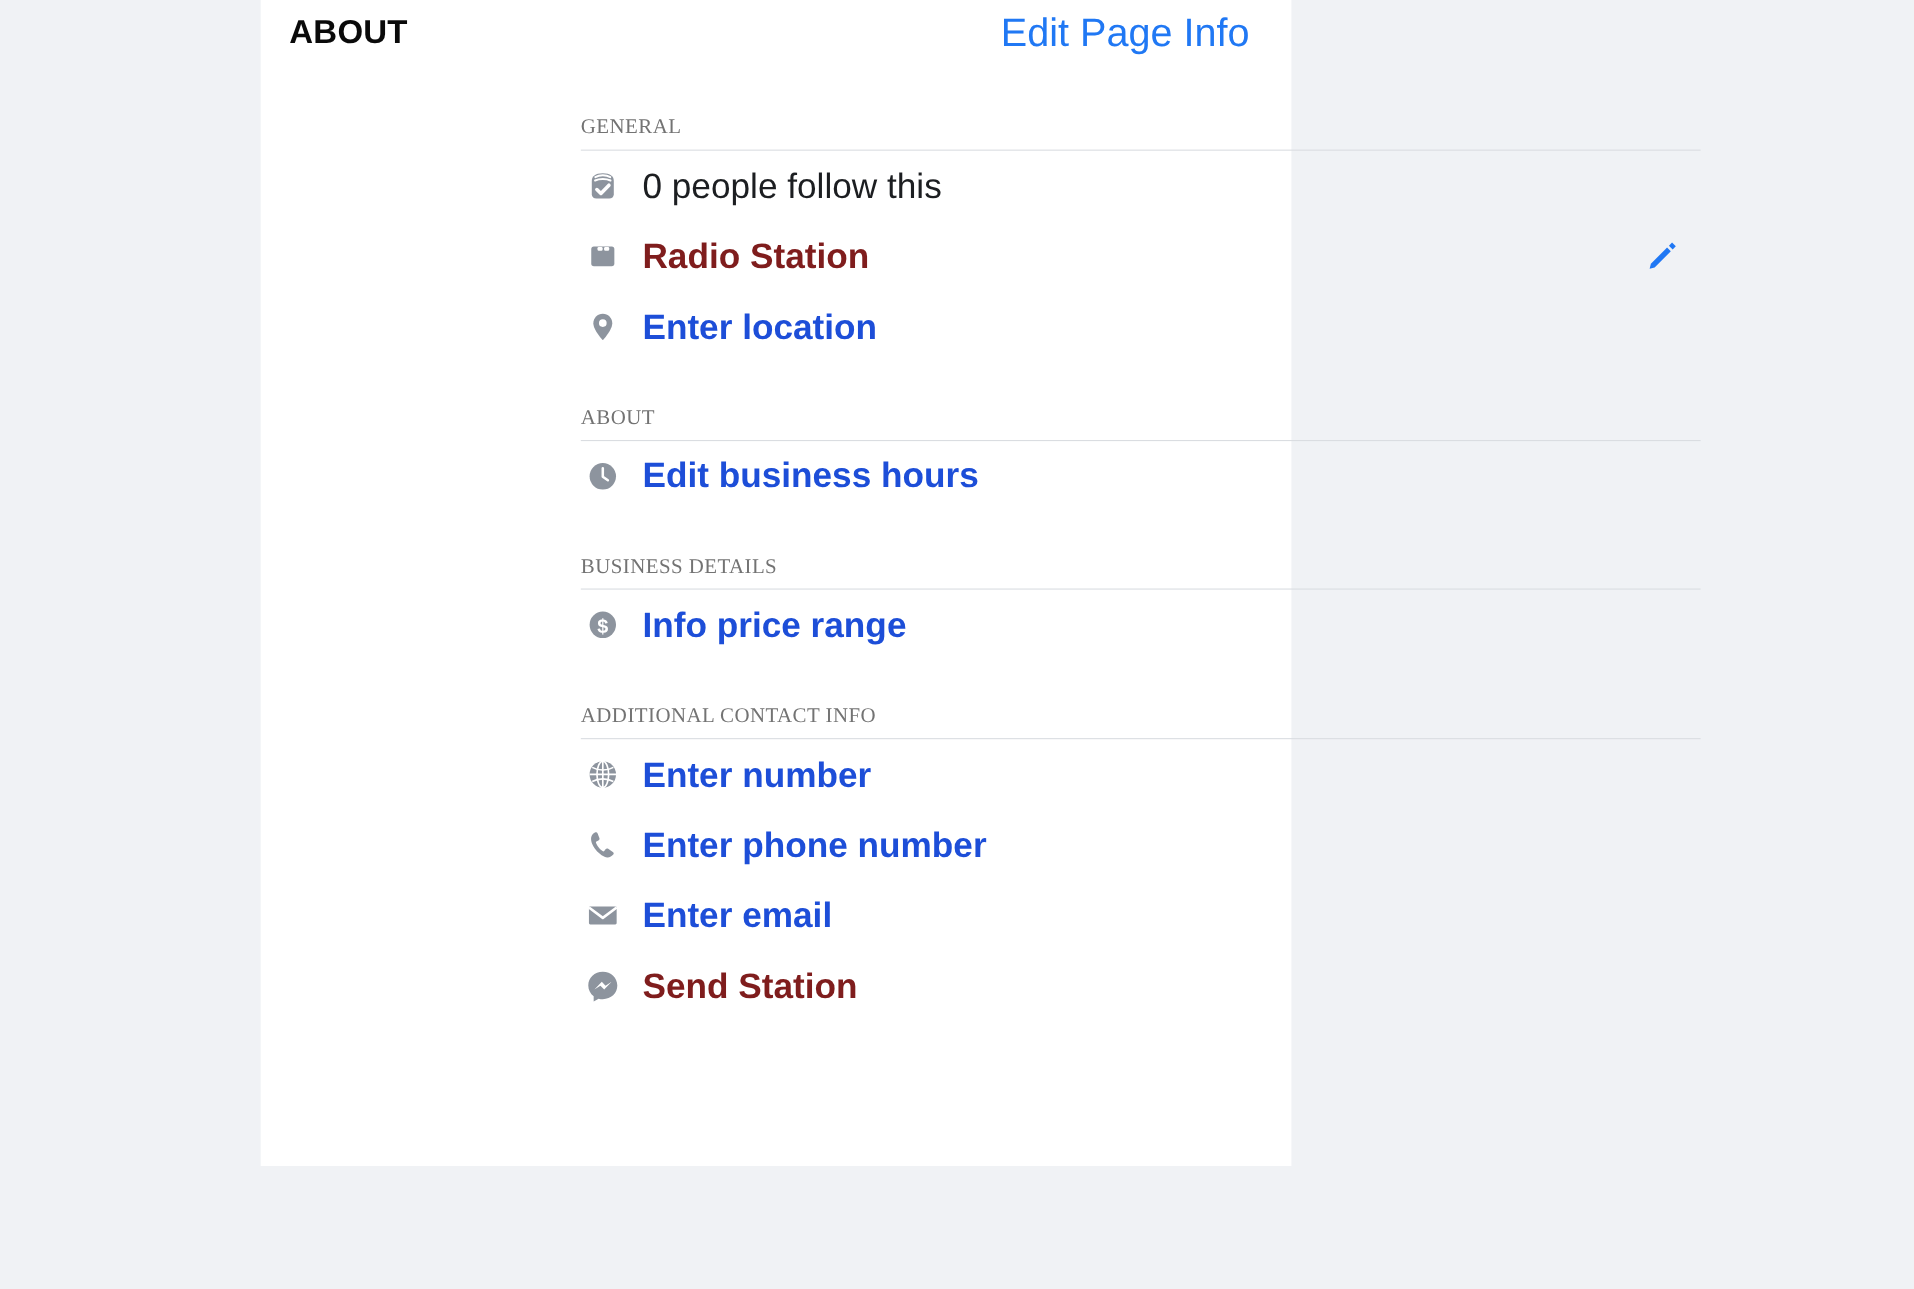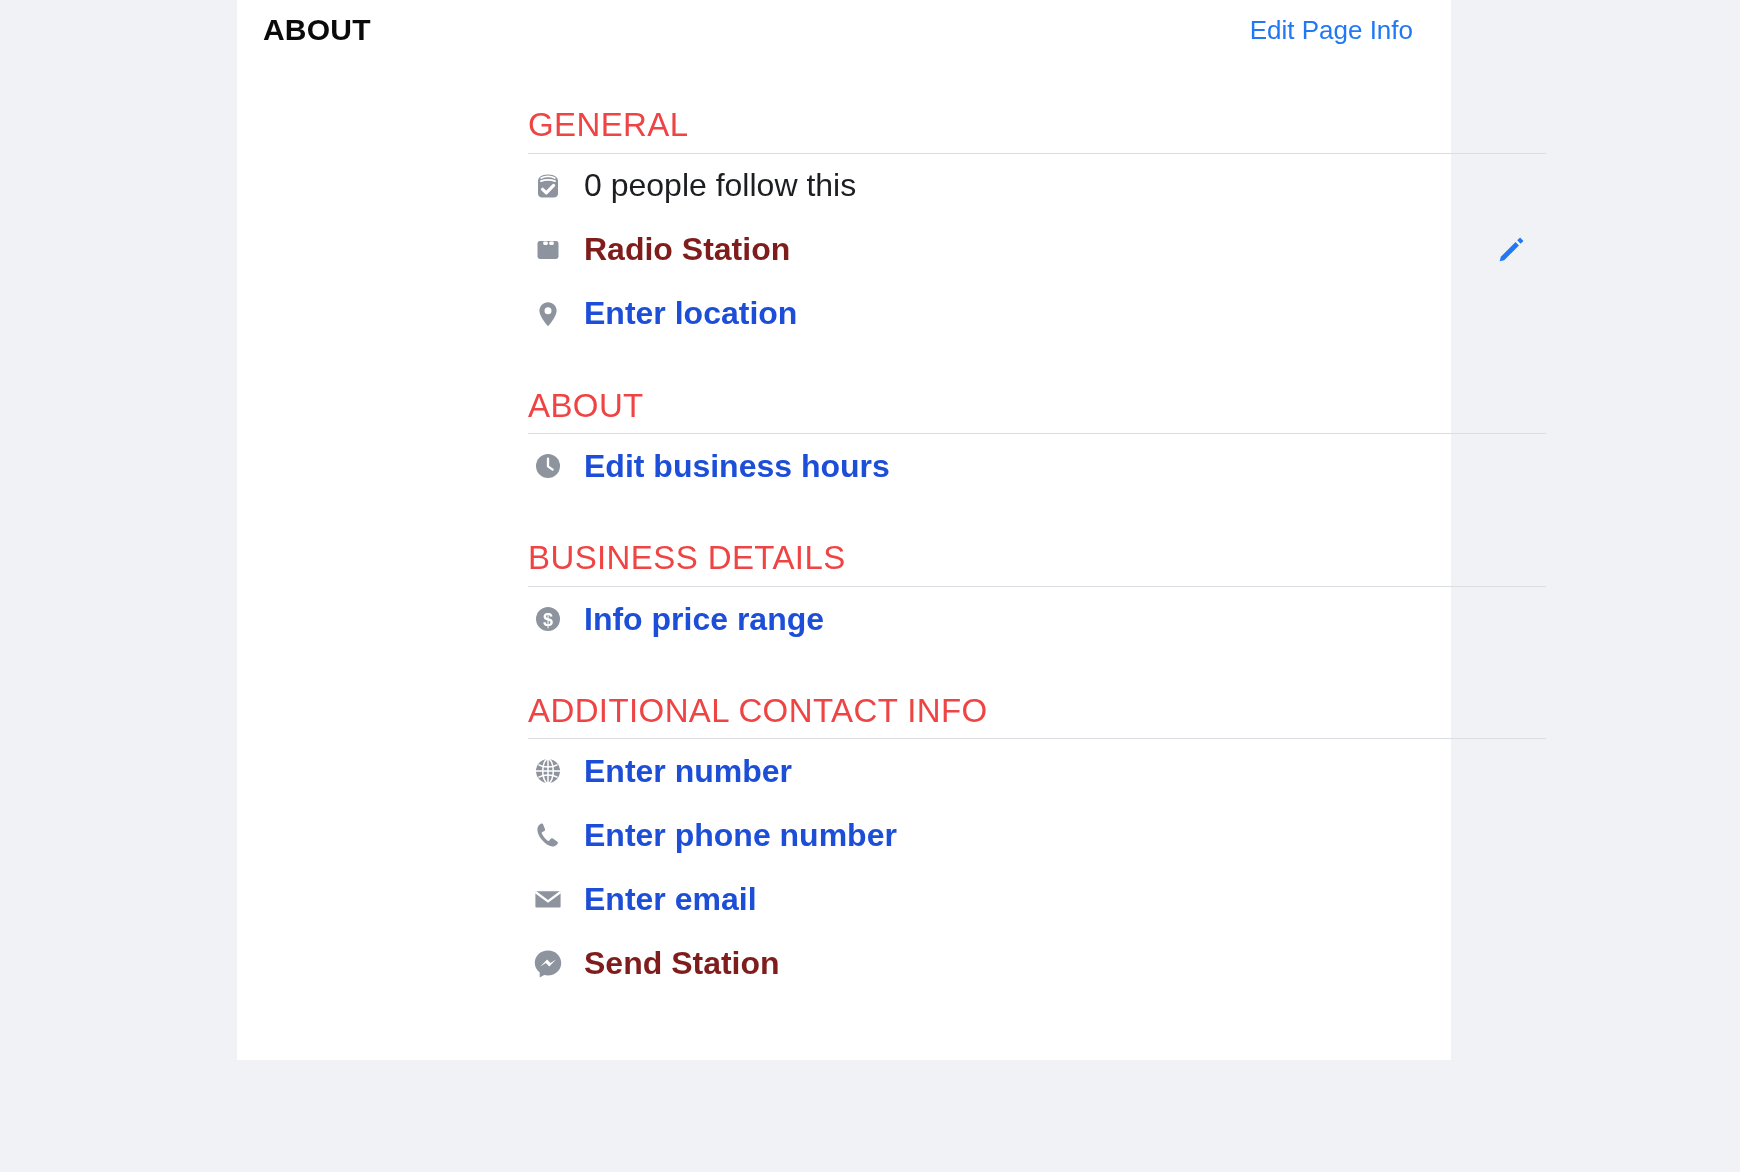--- a/index.html
+++ b/index.html
@@ -19,21 +19,21 @@
     position: relative;
     width: 1740px;
     height: 1172px;
   }
 
   
   .card {
     position: absolute;
     left: 237px;
     top: 0;
-    width: 1214px;
+    width: 937px;
     height: 1060px;
     background: #ffffff;
   }
 
   
   .card-header {
     position: absolute;
     left: 0;
     top: 0;
     width: 100%;
@@ -46,21 +46,21 @@
   }
   .about-title {
     font-size: 30px;
     font-weight: bold;
     color: #0a0a0a;
     letter-spacing: 0.2px;
     line-height: 1;
     margin-top: -2px;
   }
   .edit-page-info {
-    font-size: 26px;
+    font-size: 36px;
     font-weight: 400;
     color: #2078f4;
     line-height: 1;
     cursor: pointer;
     margin-top: -2px;
   }
 
   
   .sections {
     position: absolute;
@@ -69,26 +69,27 @@
     width: 1018px;
   }
 
   .section {
     margin-bottom: 40px;
   }
   .section:last-child {
     margin-bottom: 0;
   }
   .section-title {
-    font-size: 33px;
+    font-size: 19px;
     font-weight: 400;
-    color: #ef4444;
+    color: #737373;
     letter-spacing: 0.4px;
     padding-bottom: 8px;
     line-height: 1.2;
+    font-family: Liberation Serif, serif;
   }
   .section-divider {
     height: 1px;
     background: #dadde1;
     width: 100%;
   }
 
   
   .row {
     display: flex;

